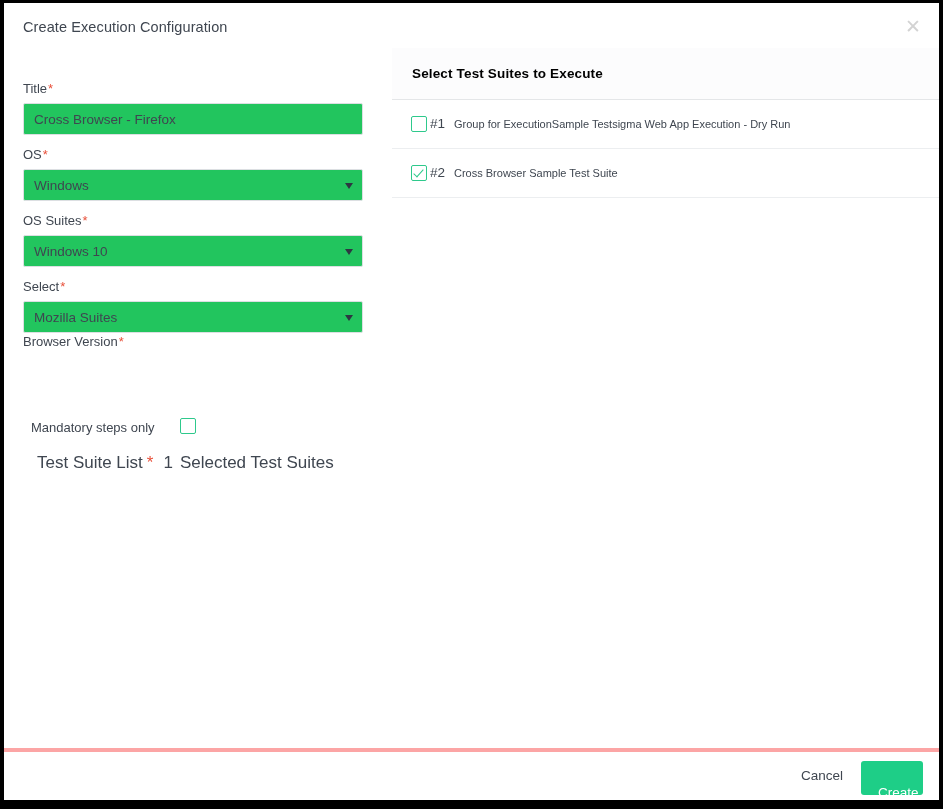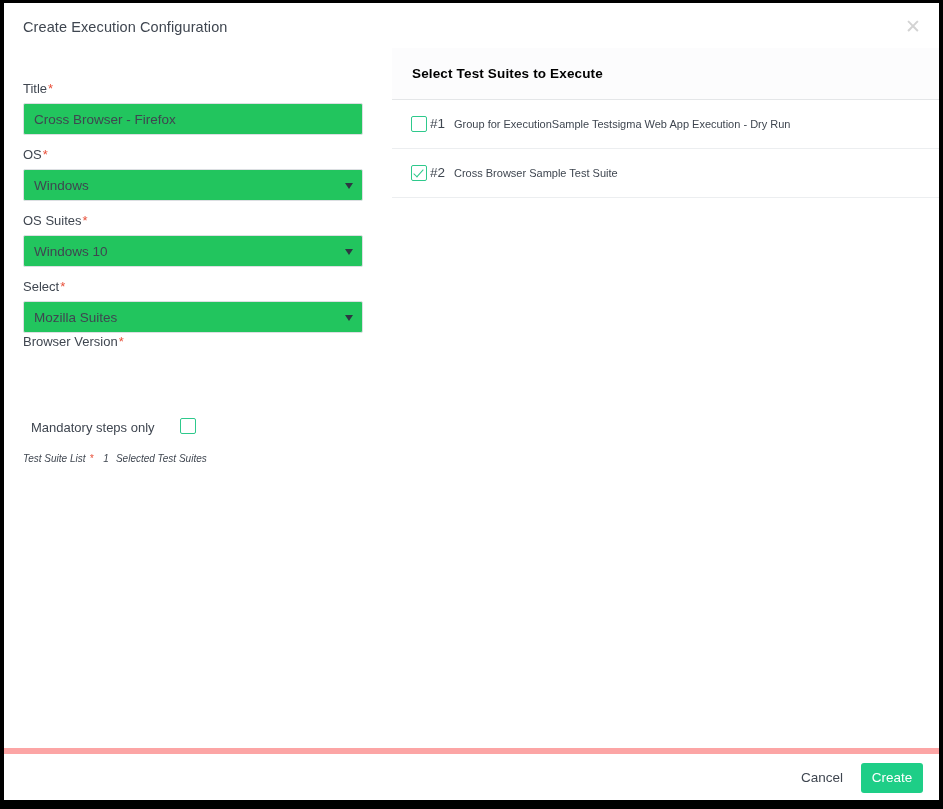--- a/index.html
+++ b/index.html
@@ -185,26 +185,25 @@
   }
   #mandatory-cb {
     position: absolute;
     left: 157px;
     top: 0;
   }
 
   
   .suite-summary {
     position: absolute;
-    left: 19px;
+    left: 33px;
     top: 405px;
-    font-size: 10px;
-    color: #3f4650;
-    white-space: nowrap;
-    font-style: italic;
+    font-size: 17px;
+    color: #3f4650;
+    white-space: nowrap;
   }
   .suite-summary .req-sp { color: #e8503a; margin: 0 2px 0 4px; }
   .suite-summary .count { margin-left: 8px; }
   .suite-summary .suffix { margin-left: 7px; }
 
   
   .right-header {
     position: absolute;
     left: 0; top: 0;
     width: 547px;
@@ -261,21 +260,21 @@
   }
 
   
   .footer {
     position: absolute;
     left: 0;
     top: 745px;
     width: 935px;
     height: 52px;
     background: #ffffff;
-    border-top: 6px solid #fca5a5;
+    border-top: 4px solid #fca5a5;
     box-sizing: border-box;
   }
   .btn-cancel {
     position: absolute;
     right: 96px;
     top: 16px;
     font-size: 13.5px;
     color: #3f4650;
     background: none;
     border: none;
@@ -291,21 +290,21 @@
     width: 62px;
     height: 30px;
     background: #1ece87;
     color: #ffffff;
     border: none;
     border-radius: 3px;
     font-size: 13.5px;
     cursor: pointer;
     font-family: "Liberation Sans", sans-serif;
     line-height: 30px;
-    padding: 0;
+    padding: 17px;
   }
 </style>
 </head>
 <body>
 
 <div class="page-frame">
   <div class="dialog">
 
     <div class="titlebar">
       <div class="dialog-title">Create Execution Configuration</div>

